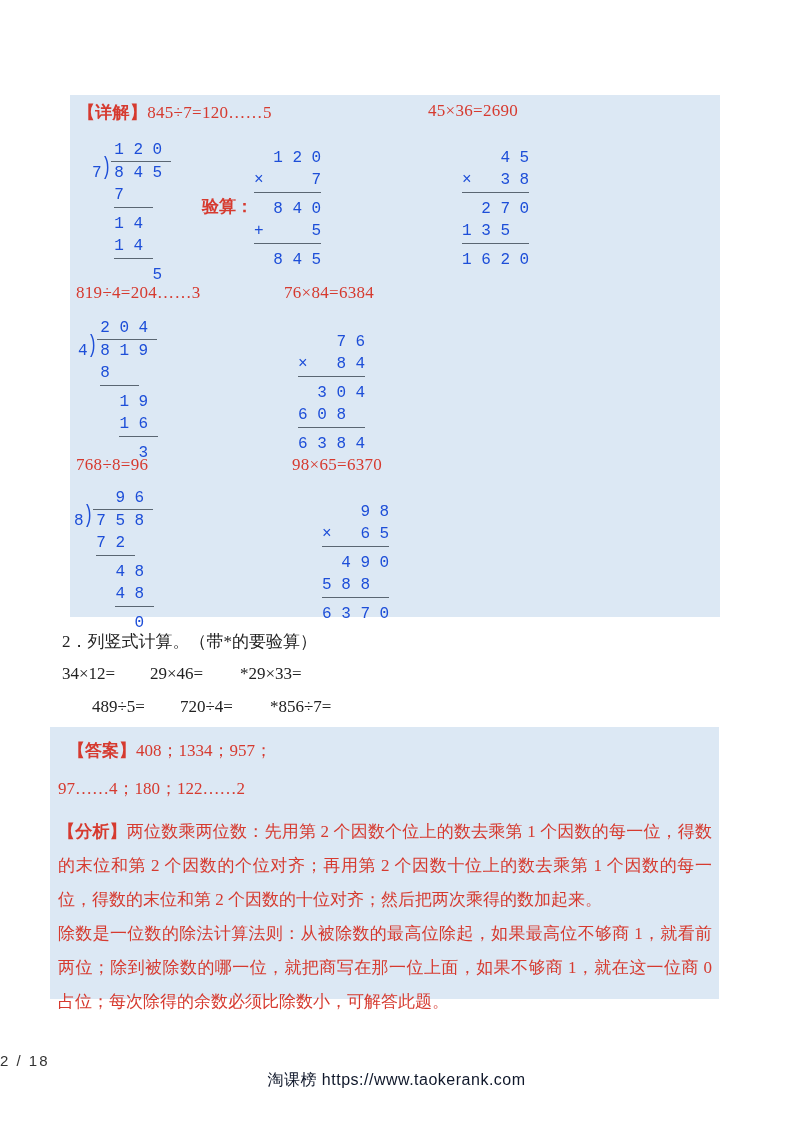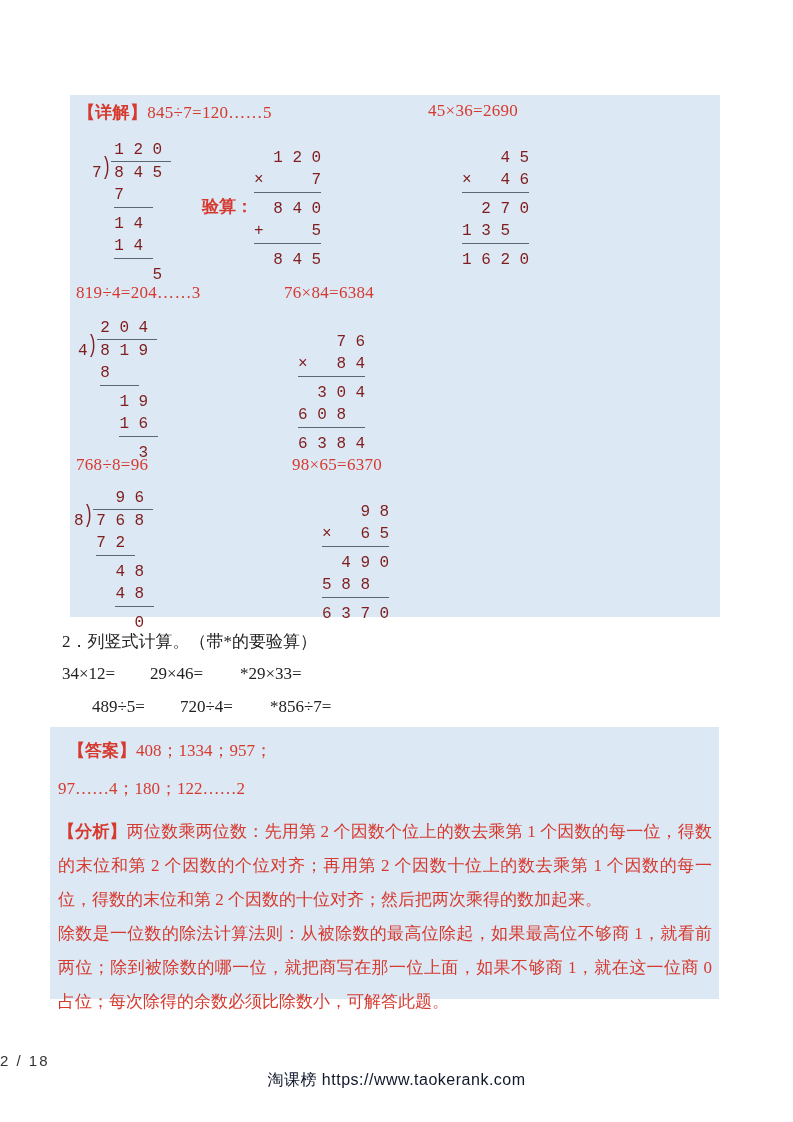--- a/index.html
+++ b/index.html
@@ -7,21 +7,21 @@
         font-family:"Liberation Serif","DejaVu Serif",serif;color:#222;}
   .abs{position:absolute;}
   .blue{position:absolute;background:#dce8f4;}
   .b1{left:70px;top:95px;width:650px;height:522px;}
   .b2{left:50px;top:727px;width:669px;height:272px;}
   .red{color:#d63a2f;}
   .eq{font-size:17px;letter-spacing:.3px;white-space:nowrap;}
   .lbl{font-family:"Liberation Sans","DejaVu Sans",sans-serif;font-weight:700;font-size:17px;}
   
   .calc,.division{font-family:"Liberation Mono","DejaVu Sans Mono",monospace;
-        font-size:16px;line-height:22px;color:#7f1d1d;}
+        font-size:16px;line-height:22px;color:#1d4ed8;}
   .ct{white-space:pre;height:22px;}
   .cr{height:5px;margin-top:1px;border-top:1.6px solid #5a6672;}
   .dq{white-space:pre;padding-left:calc(2ch + 3px);}
   .drow{white-space:pre;}
   .dbr{display:inline-block;width:1ch;text-align:center;transform:scaleY(1.45);
        transform-origin:50% 100%;}
   .ddd{display:inline-block;border-top:1.6px solid #5a6672;padding:0 9px 0 3px;}
   .drows{padding-left:calc(2ch + 3px);}
   
   .qline{font-size:17px;white-space:nowrap;}
@@ -64,21 +64,21 @@
         <div class="ct">  1 2 0</div>
         <div class="ct">×     7</div>
         <div class="cr" style="width: 7ch; margin-left: 0ch;"></div>
         <div class="ct">  8 4 0</div>
         <div class="ct">+     5</div>
         <div class="cr" style="width: 7ch; margin-left: 0ch;"></div>
         <div class="ct">  8 4 5</div>
       </div>
     <div class="abs calc" style="left:352px;top:52px;margin-left:40px;">
         <div class="ct">    4 5</div>
-        <div class="ct">×   4 6</div>
+        <div class="ct">×   3 8</div>
         <div class="cr" style="width: 7ch; margin-left: 0ch;"></div>
         <div class="ct">  2 7 0</div>
         <div class="ct">1 3 5</div>
         <div class="cr" style="width: 7ch; margin-left: 0ch;"></div>
         <div class="ct">1 6 2 0</div>
       </div>
 
     <div class="abs eq red" style="left:6px;top:188px;">819÷4=204……3</div>
     <div class="abs eq red" style="left:214px;top:188px;">76×84=6384</div>
 
@@ -103,21 +103,21 @@
         <div class="ct">6 0 8</div>
         <div class="cr" style="width: 7ch; margin-left: 0ch;"></div>
         <div class="ct">6 3 8 4</div>
       </div>
 
     <div class="abs eq red" style="left:6px;top:360px;">768÷8=96</div>
     <div class="abs eq red" style="left:222px;top:360px;">98×65=6370</div>
 
     <div class="abs division" style="left:4px;top:392px;">
       <div class="dq">  9 6</div>
-      <div class="drow"><span>8</span><span class="dbr">)</span><span class="ddd">7 6 8</span></div>
+      <div class="drow"><span>8</span><span class="dbr">)</span><span class="ddd">7 5 8</span></div>
       <div class="drows">
           <div class="ct">7 2</div>
           <div class="cr" style="width: 4ch; margin-left: 0ch;"></div>
           <div class="ct">  4 8</div>
           <div class="ct">  4 8</div>
           <div class="cr" style="width: 4ch; margin-left: 2ch;"></div>
           <div class="ct">    0</div>
         </div>
     </div>
 

